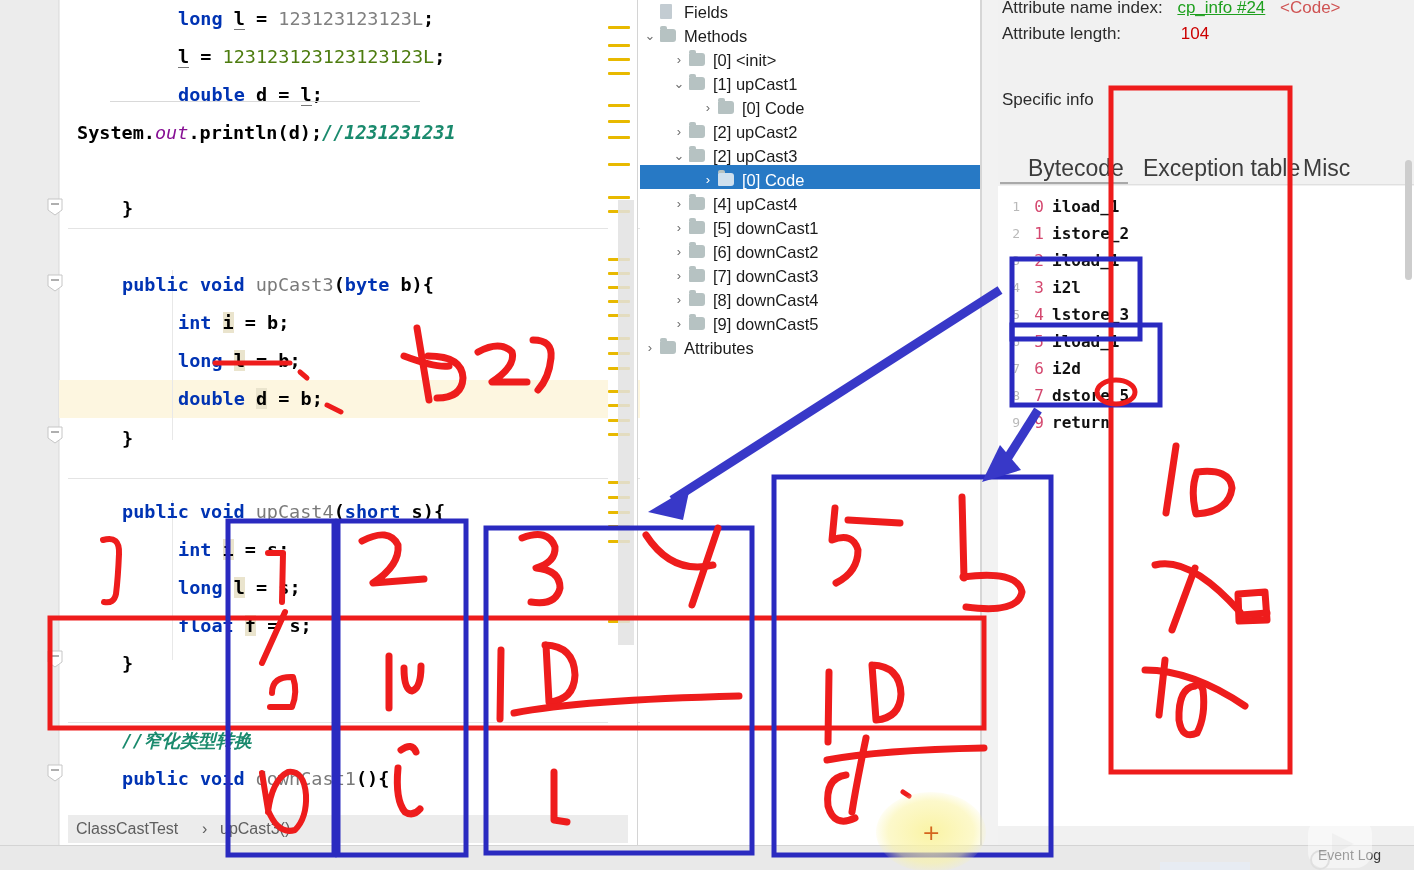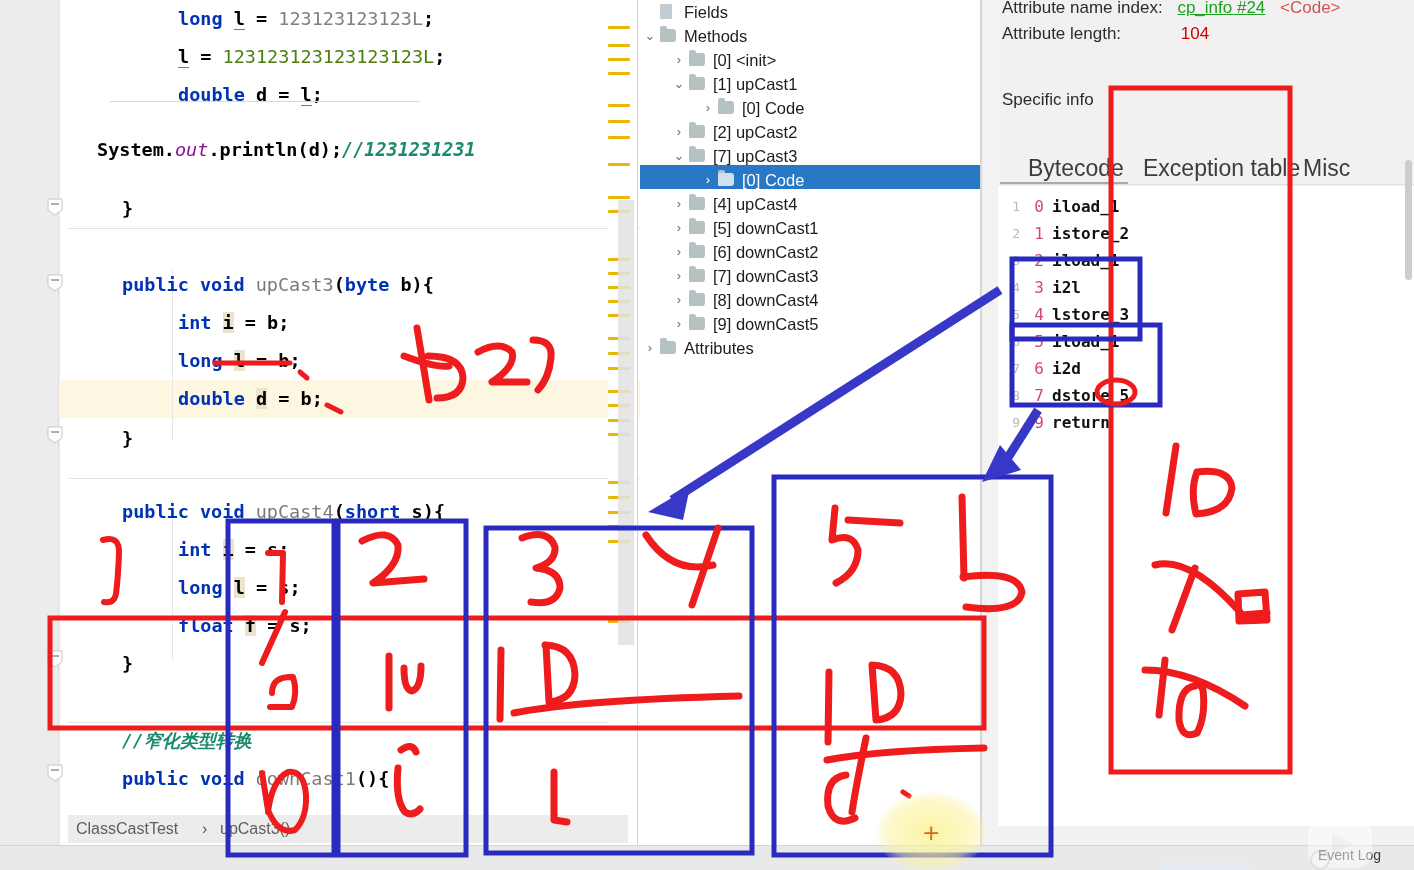--- a/index.html
+++ b/index.html
@@ -137,21 +137,21 @@
   <div class="sep" style="top:478px"></div>
   <div class="sep" style="top:722px"></div>
 
   <div class="indentguide" style="left:172px;top:270px;height:170px;"></div>
   <div class="indentguide" style="left:172px;top:500px;height:160px;"></div>
 
   <div class="code">
     <div class="cl" style="top:0px;padding-left:178px"><span class="kw">long</span> <span class="id" style="border-bottom:1px solid #777">l</span> <span class="pl">=</span> <span class="numg">123123123123L</span><span class="pl">;</span></div>
     <div class="cl" style="top:38px;padding-left:178px"><span class="id" style="border-bottom:1px solid #777">l</span> <span class="pl">=</span> <span class="num">123123123123123123L</span><span class="pl">;</span></div>
     <div class="cl" style="top:76px;padding-left:178px"><span class="kw">double</span> <span class="pl">d =</span> <span class="id" style="border-bottom:1px solid #777">l</span><span class="pl">;</span></div>
-    <div class="cl" style="top:131px;padding-left:97px"><span class="pl">System.</span><span class="fld">out</span><span class="pl">.println(d);</span><span class="cmt">//1231231231</span></div>
+    <div class="cl" style="top:114px;padding-left:77px"><span class="pl">System.</span><span class="fld">out</span><span class="pl">.println(d);</span><span class="cmt">//1231231231</span></div>
     <div class="cl" style="top:190px;padding-left:122px"><span class="pl">}</span></div>
     <div class="cl" style="top:266px;padding-left:122px"><span class="kw">public void</span> <span class="mth">upCast3</span><span class="pl">(</span><span class="kw">byte</span><span class="pl"> b){</span></div>
     <div class="cl" style="top:304px;padding-left:178px"><span class="kw">int</span> <span class="var pl">i</span> <span class="pl">= b;</span></div>
     <div class="cl" style="top:342px;padding-left:178px"><span class="kw">long</span> <span class="var pl">l</span> <span class="pl">= b;</span></div>
     <div class="cl" style="top:380px;padding-left:178px"><span class="kw">double</span> <span class="var pl">d</span> <span class="pl">= b;</span></div>
     <div class="cl" style="top:420px;padding-left:122px"><span class="pl">}</span></div>
     <div class="cl" style="top:493px;padding-left:122px"><span class="kw">public void</span> <span class="mth">upCast4</span><span class="pl">(</span><span class="kw">short</span><span class="pl"> s){</span></div>
     <div class="cl" style="top:531px;padding-left:178px"><span class="kw">int</span> <span class="var pl">i</span> <span class="pl">= s;</span></div>
     <div class="cl" style="top:569px;padding-left:178px"><span class="kw">long</span> <span class="var pl">l</span> <span class="pl">= s;</span></div>
     <div class="cl" style="top:607px;padding-left:178px"><span class="kw">float</span> <span class="var pl">f</span> <span class="pl">= s;</span></div>
@@ -223,21 +223,21 @@
         <span class="lbl" style="left: 102px;">[0] Code</span>
       </div>
       <div class="tnode" style="left: 640px; top: 120px;">
         <span class="arw" style="left: 31px;">›</span>
         <span class="fico" style="left: 49px;"></span>
         <span class="lbl" style="left: 73px;">[2] upCast2</span>
       </div>
       <div class="tnode" style="left: 640px; top: 144px;">
         <span class="arw" style="left: 31px;">⌄</span>
         <span class="fico" style="left: 49px;"></span>
-        <span class="lbl" style="left: 73px;">[7] upCast3</span>
+        <span class="lbl" style="left: 73px;">[2] upCast3</span>
       </div>
       <div class="tnode sel" style="left: 640px; top: 168px;">
         <span class="arw" style="left: 60px;">›</span>
         <span class="fico" style="left: 78px;"></span>
         <span class="lbl" style="left: 102px;">[0] Code</span>
       </div>
       <div class="tnode" style="left: 640px; top: 192px;">
         <span class="arw" style="left: 31px;">›</span>
         <span class="fico" style="left: 49px;"></span>
         <span class="lbl" style="left: 73px;">[4] upCast4</span>

